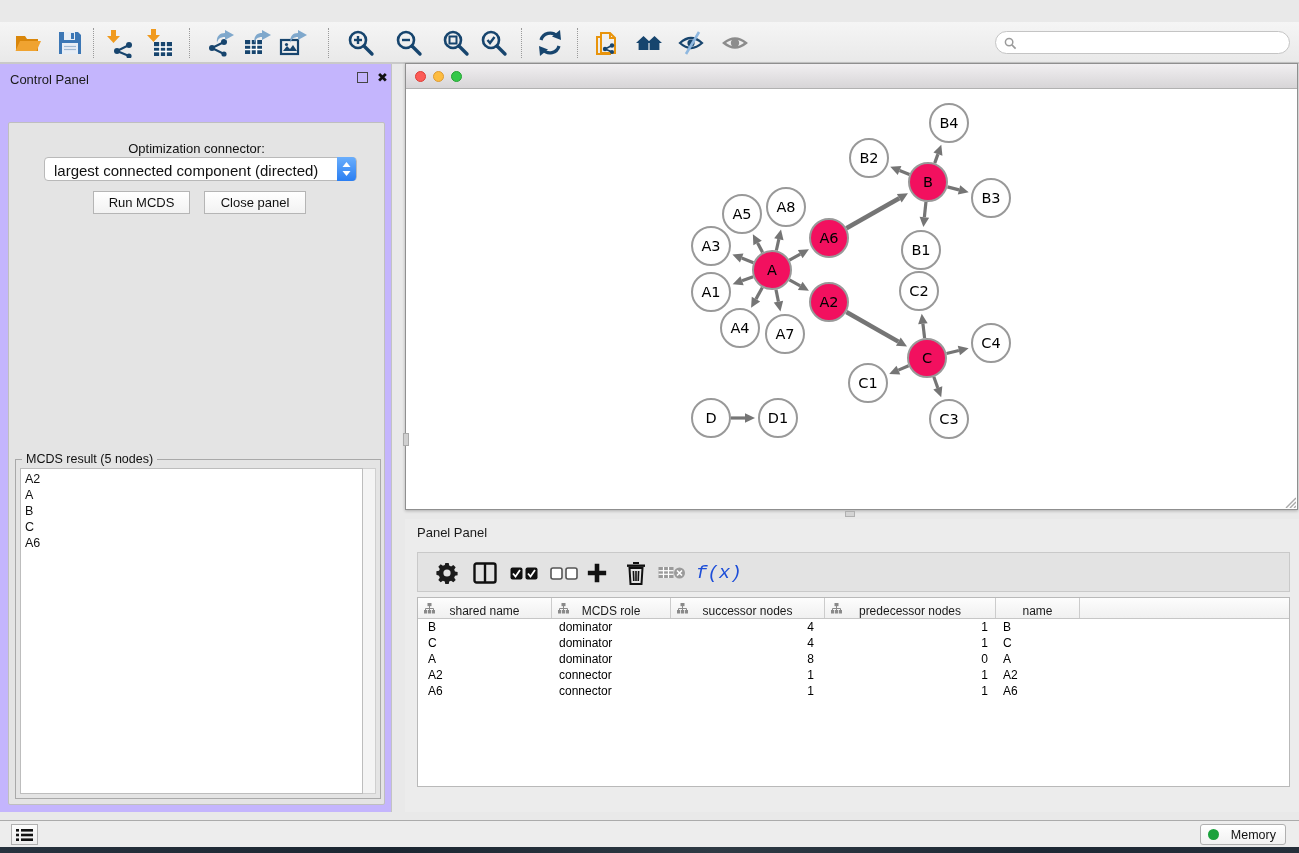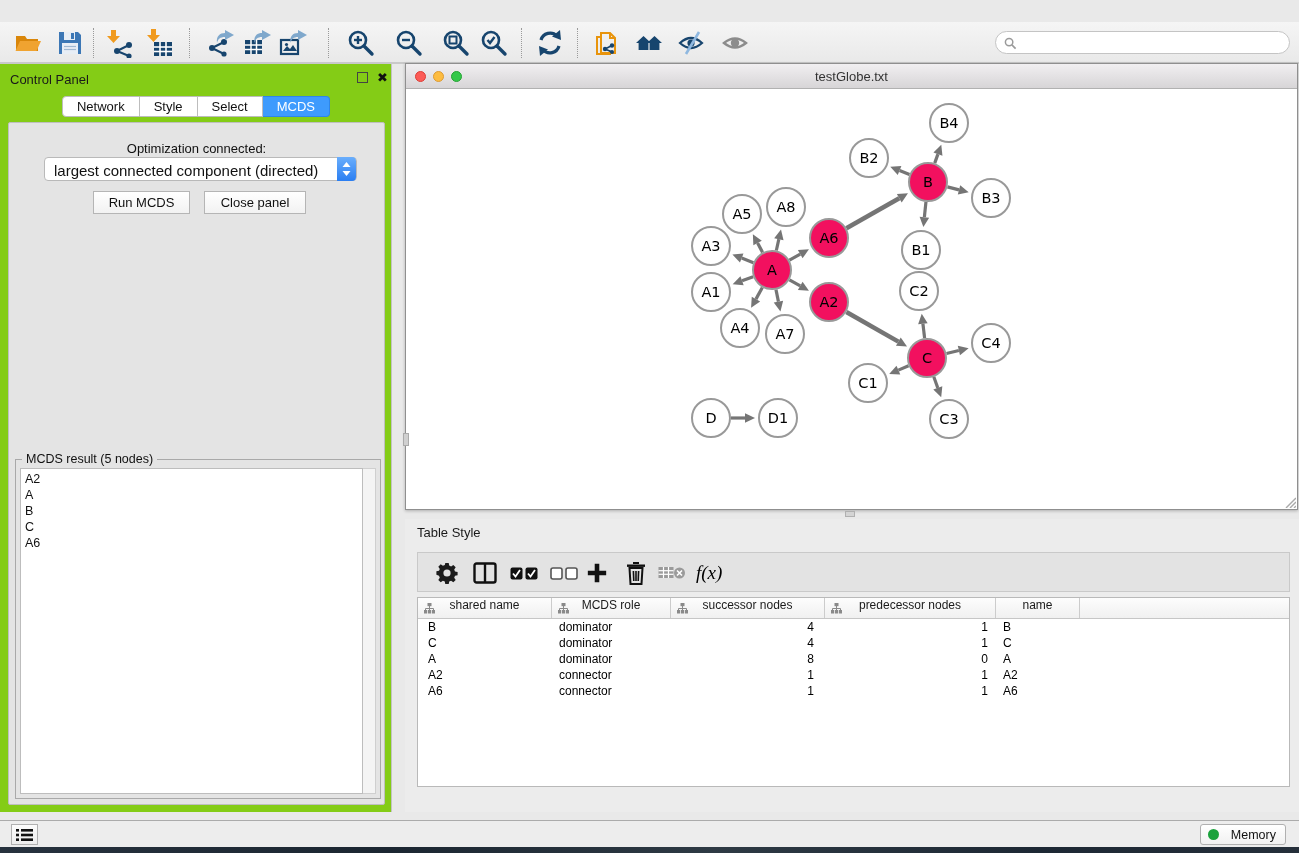--- a/index.html
+++ b/index.html
@@ -21,21 +21,21 @@
   #toolbar { position:absolute; left:0; top:22px; width:1299px; height:42px;
     background:linear-gradient(#f5f5f5,#e9e9e9); border-bottom:2px solid #c9c9c9; }
   .tb-icon { position:absolute; top:6px; width:30px; height:30px; }
   .tb-sep { position:absolute; top:6px; height:30px; width:0; border-left:1px dotted #9a9a9a; }
   #search-field { position:absolute; left:995px; top:9px; width:295px; height:23px;
     background:#fff; border:1px solid #c4c4c4; border-radius:12px; }
   #search-field svg { position:absolute; left:8px; top:5px; }
 
   
   #control-panel { position:absolute; left:0; top:64px; width:392px; height:748px;
-    background:#84cc16; border-right:1px solid #c3c3c3; }
+    background:#c4b5fd; border-right:1px solid #c3c3c3; }
   #cp-title { position:absolute; left:10px; top:8px; font-size:13px; color:#1a1a1a; }
   .panel-btns { position:absolute; top:8px; display:flex; gap:9px; align-items:center; }
   .float-btn { width:11px; height:11px; border:1.5px solid #444; background:transparent; }
   .close-btn { font-size:13px; font-weight:bold; color:#111; line-height:11px; }
   #cp-tabs { position:absolute; left:0; top:32px; width:392px; display:flex; justify-content:center; }
   .seg-tab { height:21px; padding:0 14px; font-size:13px; line-height:20px; background:#fff;
     border:1px solid #bdbdbd; border-left:none; color:#111; }
   .seg-tab:first-child { border-left:1px solid #bdbdbd; border-radius:4px 0 0 4px; }
   .seg-tab:last-child { border-radius:0 4px 4px 0; }
   .seg-tab.sel { background:#3e9bfd; border-color:#2f86e8; color:#fff; }
@@ -71,28 +71,28 @@
   #split-handle-v { position:absolute; left:-3px; top:369px; width:6px; height:13px; background:#d0d0d0; border:1px solid #aaa; }
 
   #split-handle-h { position:absolute; left:845px; top:511px; width:10px; height:6px; background:#d4d4d4; border:1px solid #b0b0b0; }
 
   
   #table-panel { position:absolute; left:405px; top:519px; width:894px; height:293px; background:#ececec; }
   #tp-title { position:absolute; left:12px; top:6px; font-size:13px; color:#1a1a1a; }
   #tp-toolbar { position:absolute; left:12px; top:33px; width:873px; height:40px;
     background:#e3e3e3; border:1px solid #c9c9c9; }
   .tp-icon { position:absolute; top:8px; height:24px; display:flex; align-items:center; }
-  #fx-label { font-family:Liberation Serif, serif; font-style:italic;
-    font-size:19px; color:#000000; }
+  #fx-label { font-family:Liberation Mono, monospace; font-style:italic;
+    font-size:19px; color:#1d4ed8; }
   #tp-table { position:absolute; left:12px; top:78px; width:873px; height:190px;
     background:#fff; border:1px solid #b9b9b9; }
   .tbl-grid { display:grid; grid-template-columns:134px 119px 154px 171px 84px 1fr; }
   #tbl-header { height:21px; background:linear-gradient(#fdfdfd,#f0f0f0); border-bottom:1px solid #c6c6c6; }
   .hcell { position:relative; border-right:1px solid #cccccc; font-size:12px; color:#1a1a1a;
-    display:flex; align-items:flex-start; justify-content:center; gap:4px; }
+    display:flex; align-items:flex-end; justify-content:center; gap:4px; }
   .hcell:last-child { border-right:none; }
   .hcell .hicon { position:absolute; left:6px; top:5px; }
   .tbl-row { height:16px; font-size:12px; color:#000; }
   .tbl-row > div { padding-top:1px; }
   .c-left1 { padding-left:10px; }
   .c-left2 { padding-left:7px; }
   .c-right3 { text-align:right; padding-right:11px; }
   .c-right4 { text-align:right; padding-right:8px; }
   .c-left5 { padding-left:7px; }
   #tp-tabs { position:absolute; left:0; top:270px; width:894px; display:flex; justify-content:center; }
@@ -277,28 +277,22 @@
         </svg>
     </div>
   </div>
 
   <div id="control-panel">
     <div id="cp-title">Control Panel</div>
     <div class="panel-btns" style="left:357px">
       <span class="float-btn"></span>
       <span class="close-btn">✖</span>
     </div>
-    <div id="cp-tabs">
-        <div class="seg-tab">Network</div>
-        <div class="seg-tab">Style</div>
-        <div class="seg-tab">Select</div>
-        <div class="seg-tab sel">MCDS</div>
-      </div>
     <div id="cp-content">
-      <div id="opt-label">Optimization connected:</div>
+      <div id="opt-label">Optimization connector:</div>
       <div id="criterion-select">
         <span class="val">largest connected component (directed)</span>
         <span class="stepper">
           <svg width="11" height="16" viewBox="0 0 11 16">
               <path d="M5.5 1L9.5 6h-8z" fill="#fff"></path>
               <path d="M5.5 15L1.5 10h8z" fill="#fff"></path>
             </svg>
         </span>
       </div>
       <div id="run-btn" class="cp-btn">Run MCDS</div>
@@ -315,21 +309,20 @@
         <div id="mcds-scroll"></div>
       </div>
     </div>
   </div>
 
   <div id="net-window">
     <div id="net-titlebar">
       <span class="tl-dot tl-red" style="left:9px;top:7px"></span>
       <span class="tl-dot tl-yel" style="left:27px;top:7px"></span>
       <span class="tl-dot tl-grn" style="left:45px;top:7px"></span>
-      <div class="title">testGlobe.txt</div>
     </div>
     <div id="net-canvas">
       <svg id="graph-svg" width="888" height="418">
           <line x1="354.55557174969164" y1="162.37040059942436" x2="349.58330661300886" y2="153.0888390109498" stroke="#757575" stroke-width="3.2"></line>
           <polygon points="344.86109248785465,144.27403931066198 353.814410469147,150.8221762308758 345.3522027568707,155.3555017910238" fill="#757575"></polygon>
           <line x1="368.33860915637314" y1="160.47625879632093" x2="370.8412948919844" y2="149.21417298607042" stroke="#757575" stroke-width="3.2"></line>
           <polygon points="373.0105994701709,139.4523023842309 375.5269927808674,150.25543918359998 366.1555970031014,148.17290678854087" fill="#757575"></polygon>
           <line x1="345.38868096605233" y1="172.6775138227091" x2="333.7086764060137" y2="168.08210219253" stroke="#757575" stroke-width="3.2"></line>
           <polygon points="324.40301688903986,164.42085910388454 335.4660730885635,163.61538562438255 331.95127972346387,172.54881876067742" fill="#757575"></polygon>
           <line x1="345.18618667207073" y1="186.78530972482696" x2="334.0427919910833" y2="190.80423895403553" stroke="#757575" stroke-width="3.2"></line>
@@ -413,21 +406,21 @@
         <g stroke="#aaa" stroke-width="1.4">
           <line x1="2" y1="12" x2="12" y2="2"></line>
           <line x1="6" y1="12" x2="12" y2="6"></line>
           <line x1="10" y1="12" x2="12" y2="10"></line>
         </g>
       </svg>
   </div>
   <div id="split-handle-h"></div>
 
   <div id="table-panel">
-    <div id="tp-title">Table Style</div>
+    <div id="tp-title">Panel Panel</div>
 
     <div id="tp-toolbar">
       <span class="tp-icon" style="left:18px">
         <svg width="22" height="22" viewBox="0 0 22 22">
             <path fill="#1c1c1c" d="M9.3 1h3.4l.5 2.6 1.9.8 2.2-1.5 2.4 2.4-1.5 2.2.8 1.9 2.6.5v3.4l-2.6.5-.8 1.9 1.5 2.2-2.4 2.4-2.2-1.5-1.9.8-.5 2.6H9.3l-.5-2.6-1.9-.8-2.2 1.5-2.4-2.4 1.5-2.2-.8-1.9L.4 12.7V9.3L3 8.8l.8-1.9L2.3 4.7l2.4-2.4 2.2 1.5 1.9-.8z"></path>
             <circle cx="11" cy="11" r="3.6" fill="#e3e3e3"></circle>
           </svg>
       </span>
       <span class="tp-icon" style="left:55px">
         <svg width="24" height="22" viewBox="0 0 24 22">

